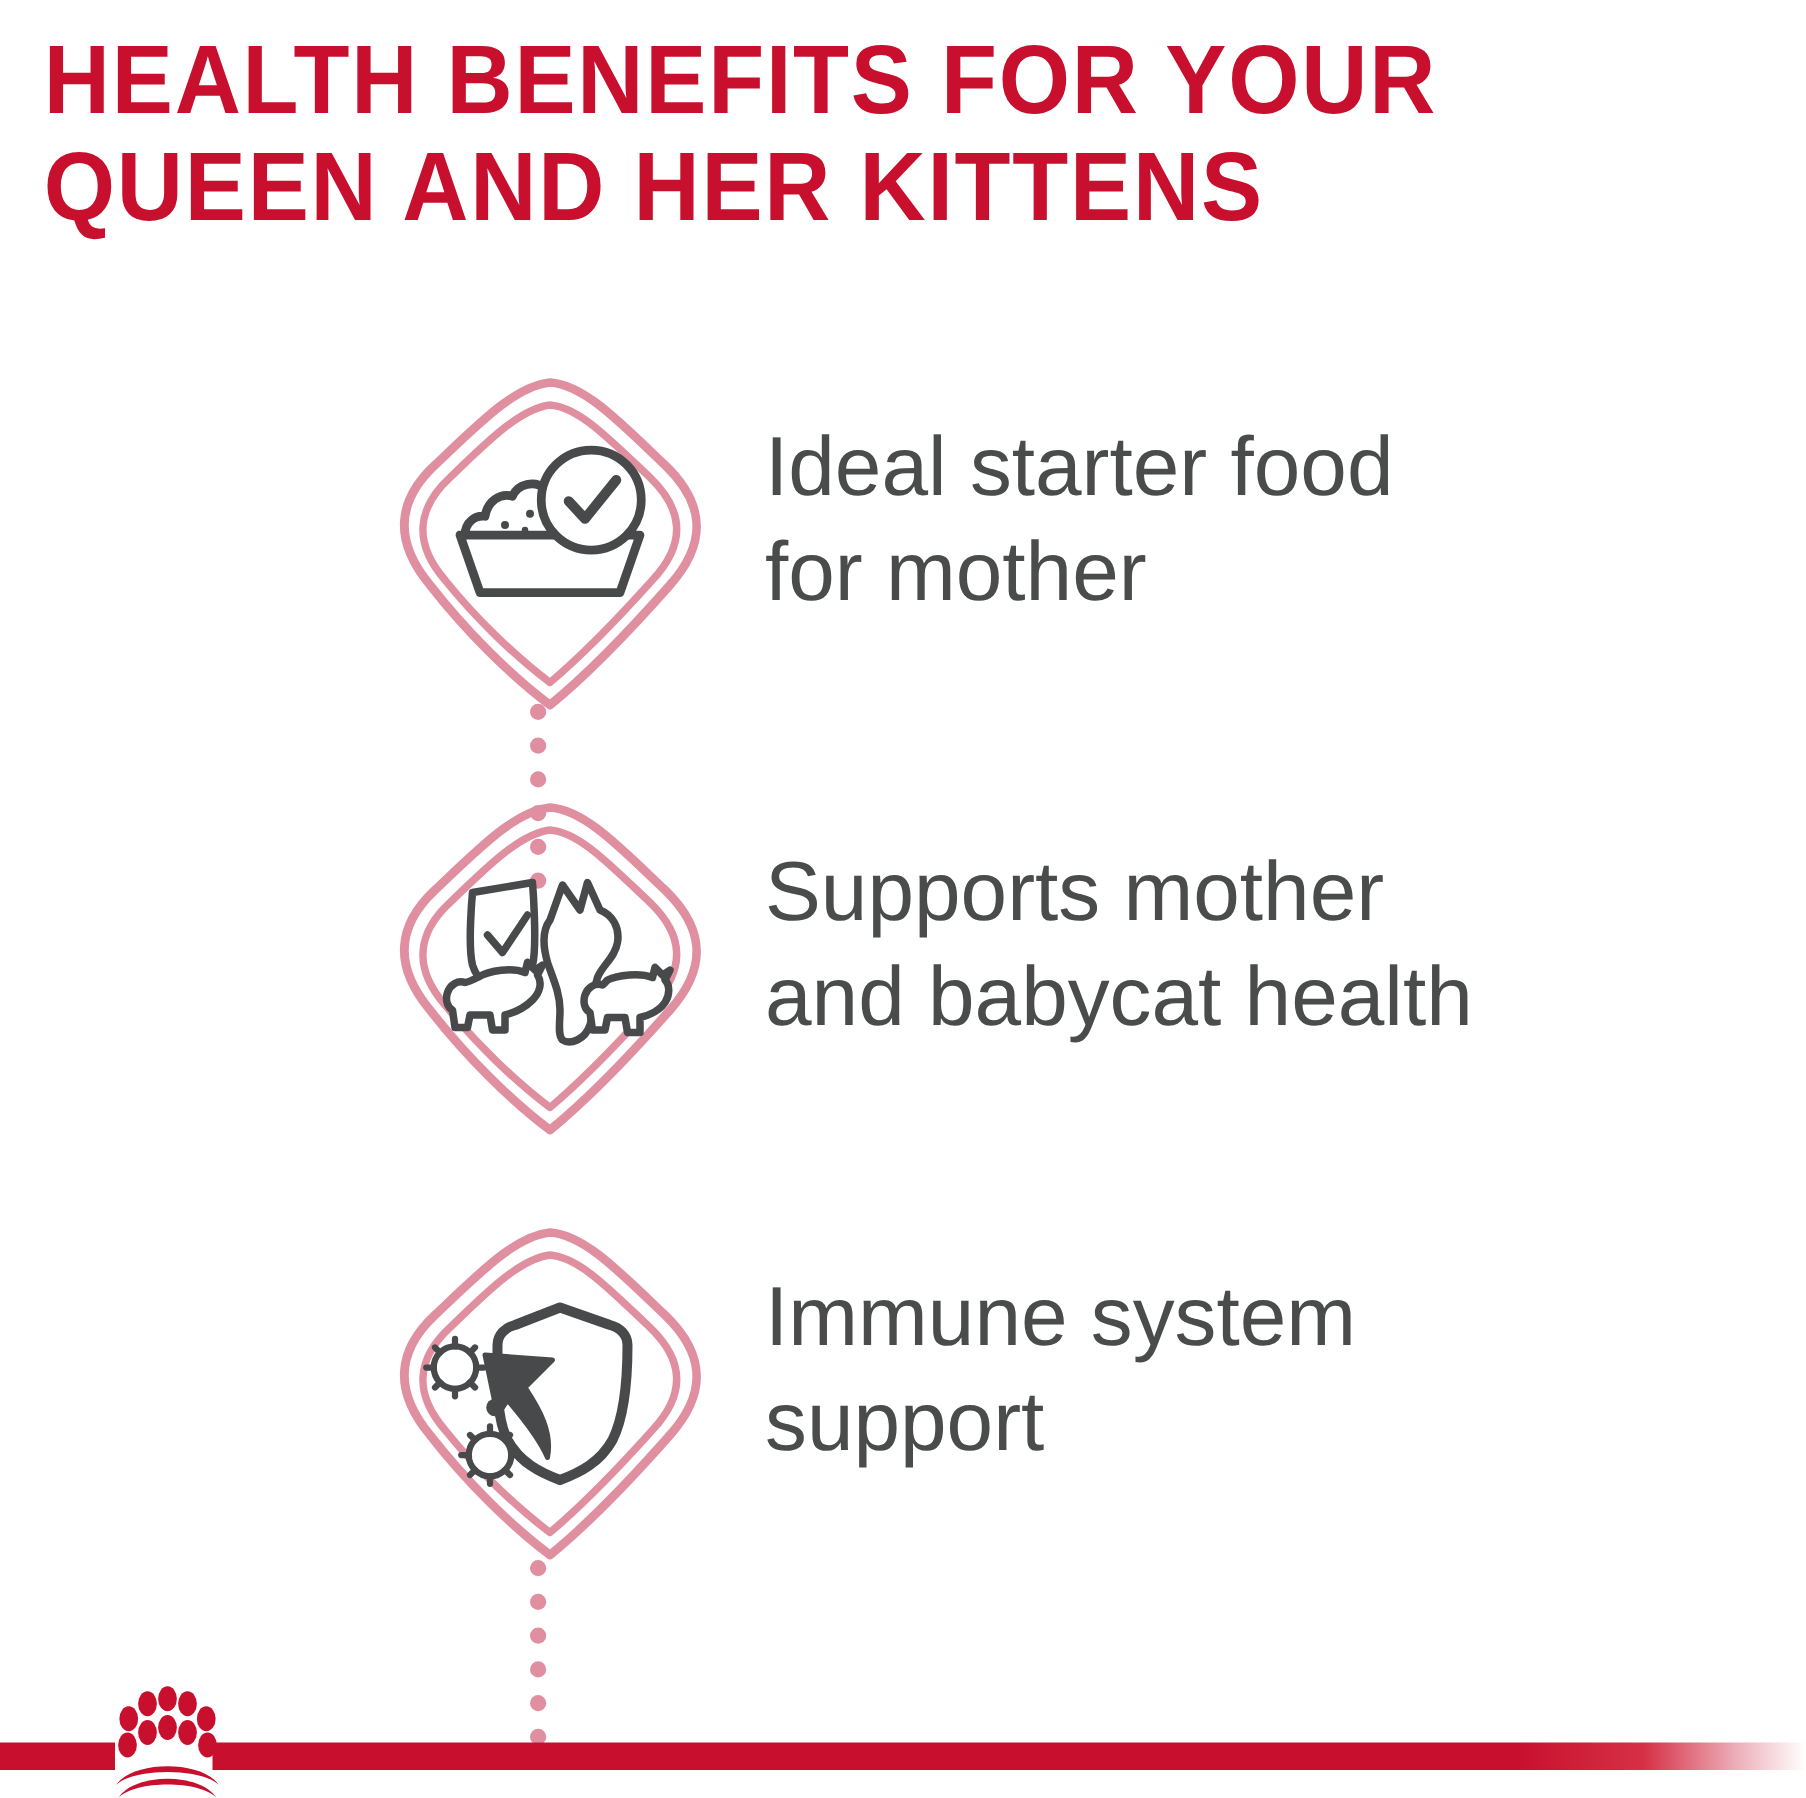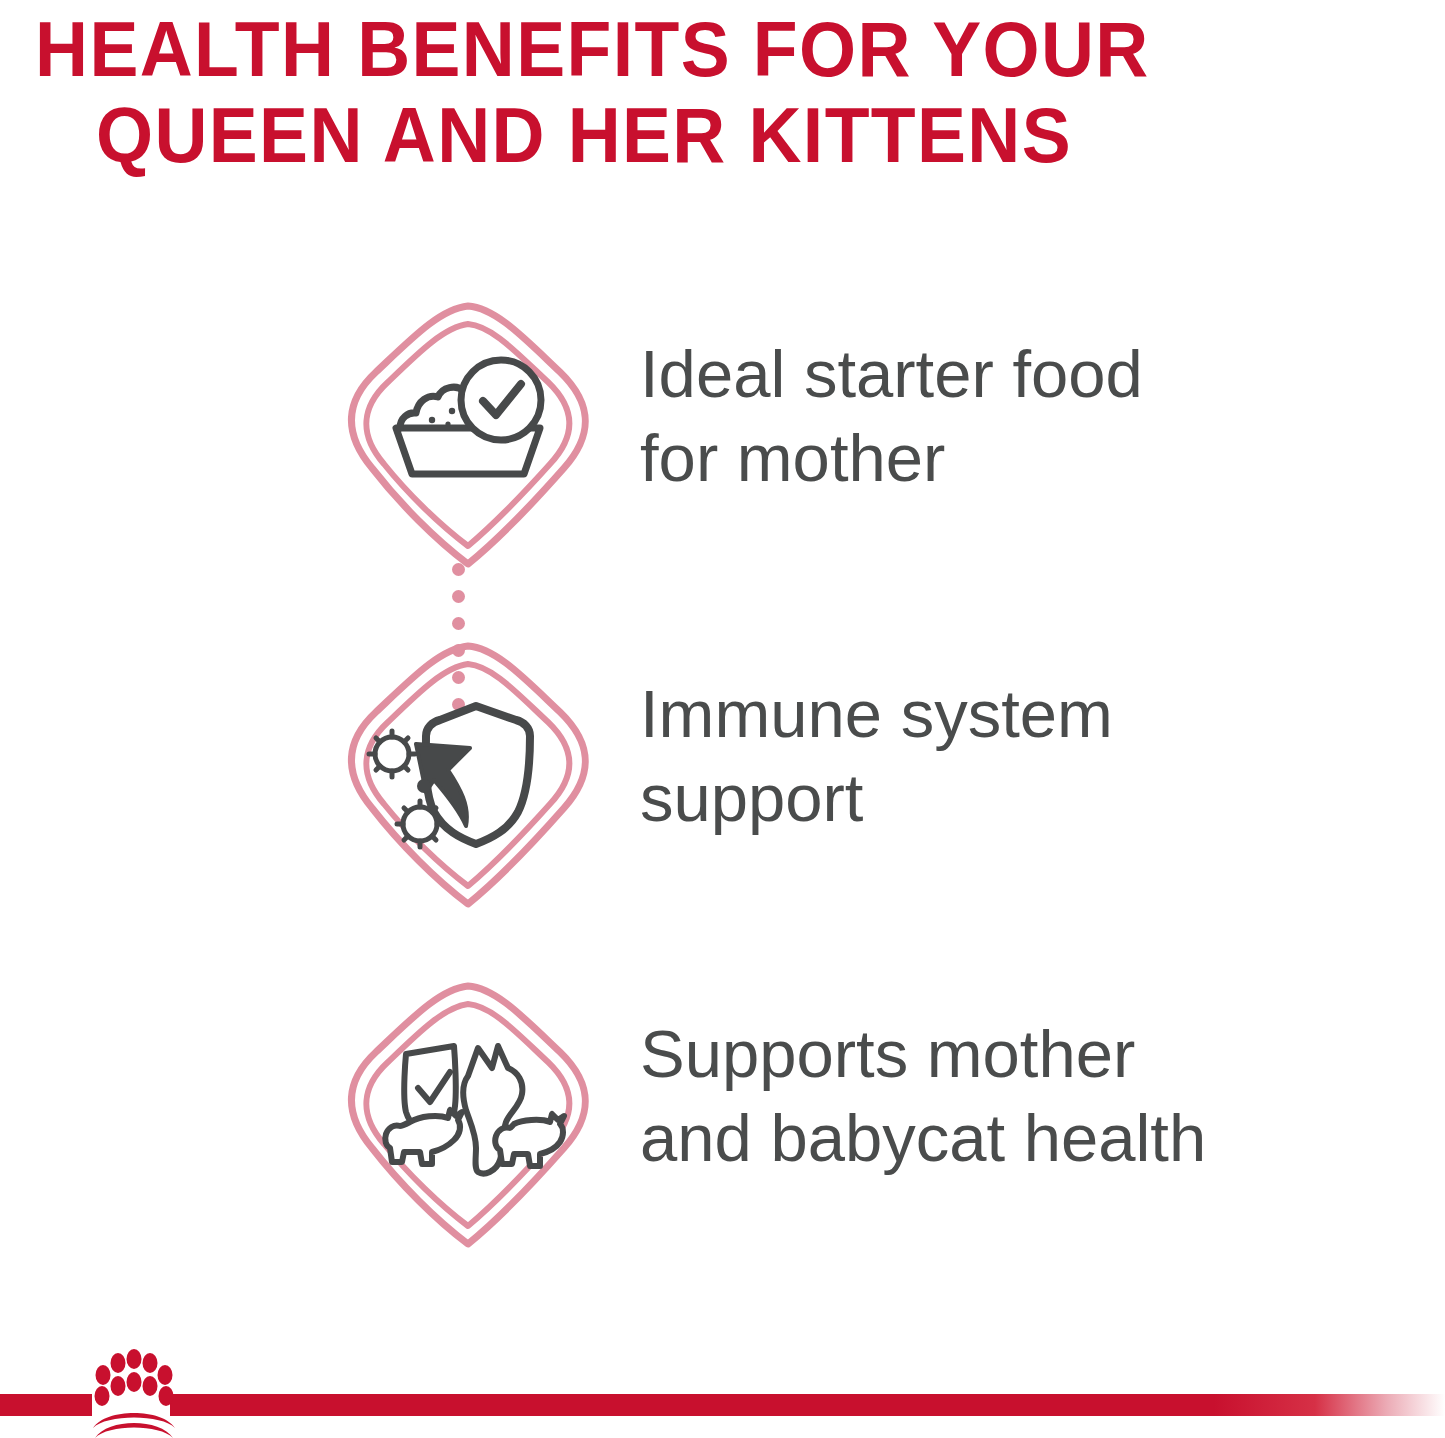--- a/index.html
+++ b/index.html
@@ -12,44 +12,43 @@
     height: 1438px;
     position: relative;
     overflow: hidden;
     font-family: "Liberation Sans", sans-serif;
     -webkit-font-smoothing: antialiased;
   }
 
   
   .title-block {
     position: absolute;
-    top: 6px;
+    top: 20px;
     left: 0;
     width: 1168px;
-    text-align: center;
+    text-align: left;
   }
   .title-line {
     display: block;
     color: #C8102E;
     font-family: "Liberation Sans Narrow", "Liberation Sans", sans-serif;
     font-weight: bold;
     font-size: 78px;
     line-height: 86px;
     letter-spacing: 1.5px;
     white-space: nowrap;
     transform: scaleX(0.94);
   }
 
   
   .benefits {
     position: absolute;
     top: 296px;
     left: 0;
     width: 1355px;
-    margin-left: 28px;
   }
   .benefit-row {
     position: relative;
     height: 340px;
   }
   .icon-wrap {
     position: absolute;
     left: 300px;
     top: 0;
     width: 280px;
@@ -175,20 +174,76 @@
       <div class="dot"></div>
     </div>
   </div>
 
   <div class="benefit-row">
     <div class="icon-wrap">
       <svg width="280" height="280" viewBox="0 0 280 280" aria-hidden="true">
         <path d="M140 10 C168 12 196 42 232 76 C262 105 268 136 236 172 C206 206 172 242 140 268 C108 244 72 208 44 172 C14 136 18 104 48 76 C84 42 112 13 140 10 Z" fill="none" stroke="#e08fa0" stroke-width="7" stroke-linejoin="round" stroke-linecap="round"></path>
         <path d="M140 28 C164 30 188 56 220 86 C246 111 250 138 222 168 C196 197 166 228 140 250 C112 229 80 198 56 168 C30 138 34 110 60 86 C90 57 116 31 140 28 Z" fill="none" stroke="#e08fa0" stroke-width="6" stroke-linejoin="round" stroke-linecap="round"></path>
 
+        <g fill="#ffffff" stroke="#47494a" stroke-width="6" stroke-linejoin="round" stroke-linecap="round">
+
+          <path d="M80 78 L128 70 L128 70 C128 70 132 120 128 136 C124 150 110 158 104 160 C98 158 84 150 80 136 C76 120 80 78 80 78 Z" transform="translate(-2,0)"></path>
+        </g>
+        <path d="M90 112 L102 126 L122 96" fill="none" stroke="#47494a" stroke-width="6" stroke-linecap="round" stroke-linejoin="round"></path>
+
+        <g fill="#ffffff" stroke="#47494a" stroke-width="6" stroke-linejoin="round" stroke-linecap="round">
+          <path d="M140 100 L150 72 L164 92 L170 70 L180 92
+                   C190 96 196 106 194 118
+                   C192 130 182 136 178 146
+                   C174 158 176 172 172 184
+                   C168 196 156 200 150 196
+                   C146 192 148 182 148 172
+                   C148 158 142 146 138 134
+                   C134 120 134 108 140 100 Z"></path>
+        </g>
+
+        <g fill="#ffffff" stroke="#47494a" stroke-width="6" stroke-linejoin="round" stroke-linecap="round">
+          <path d="M72 150 C66 148 60 152 58 158 C56 164 58 170 62 172
+                   L64 186 L74 186 L76 176 L92 176 L94 188 L104 188 L104 176
+                   C112 174 120 170 126 164
+                   C132 158 134 150 130 144
+                   L134 136 L128 140 L122 134 L120 142
+                   C110 138 92 140 82 146 C78 148 74 150 72 150 Z"></path>
+        </g>
+
+        <g fill="#ffffff" stroke="#47494a" stroke-width="6" stroke-linejoin="round" stroke-linecap="round">
+          <path d="M182 152 C176 150 170 154 168 160 C166 166 168 172 172 174
+                   L174 188 L184 188 L186 178 L200 178 L202 190 L212 190 L212 178
+                   C220 176 228 172 232 166
+                   C236 160 236 152 232 148
+                   L236 140 L230 144 L224 138 L222 146
+                   C212 142 194 144 186 148 C184 150 183 152 182 152 Z"></path>
+        </g>
+      </svg>
+    </div>
+    <div class="benefit-text">
+      <span class="tl">Supports mother</span>
+      <span class="tl">and babycat health</span>
+    </div>
+    <div class="connector conn-2">
+      <div class="dot"></div>
+      <div class="dot"></div>
+      <div class="dot"></div>
+      <div class="dot"></div>
+      <div class="dot"></div>
+      <div class="dot"></div>
+    </div>
+  </div>
+
+  <div class="benefit-row">
+    <div class="icon-wrap">
+      <svg width="280" height="280" viewBox="0 0 280 280" aria-hidden="true">
+        <path d="M140 10 C168 12 196 42 232 76 C262 105 268 136 236 172 C206 206 172 242 140 268 C108 244 72 208 44 172 C14 136 18 104 48 76 C84 42 112 13 140 10 Z" fill="none" stroke="#e08fa0" stroke-width="7" stroke-linejoin="round" stroke-linecap="round"></path>
+        <path d="M140 28 C164 30 188 56 220 86 C246 111 250 138 222 168 C196 197 166 228 140 250 C112 229 80 198 56 168 C30 138 34 110 60 86 C90 57 116 31 140 28 Z" fill="none" stroke="#e08fa0" stroke-width="6" stroke-linejoin="round" stroke-linecap="round"></path>
+
         <path d="M98 100 C98 92 104 86 112 84 L148 70 L188 84 C196 86 202 92 202 100
                  C202 124 200 156 190 176 C180 194 164 202 148 208
                  C132 202 116 194 106 176 C96 156 98 124 98 100 Z" fill="#ffffff" stroke="#47494a" stroke-width="8" stroke-linejoin="round" stroke-linecap="round"></path>
 
         <path d="M88 108 L142 112 L120 134 C132 152 142 170 138 190
                  C132 176 118 158 106 144 L98 156 Z" fill="#47494a" stroke="#47494a" stroke-width="4" stroke-linejoin="round"></path>
 
         <g stroke="#47494a" stroke-width="5" stroke-linecap="round" fill="none">
           <circle cx="64" cy="118" r="17" fill="#ffffff"></circle>
           <line x1="64" y1="95" x2="64" y2="101"></line>
@@ -215,76 +270,20 @@
           <line x1="80" y1="200" x2="76" y2="204"></line>
         </g>
       </svg>
     </div>
     <div class="benefit-text">
       <span class="tl">Immune system</span>
       <span class="tl">support</span>
     </div>
   </div>
 
-  <div class="benefit-row">
-    <div class="icon-wrap">
-      <svg width="280" height="280" viewBox="0 0 280 280" aria-hidden="true">
-        <path d="M140 10 C168 12 196 42 232 76 C262 105 268 136 236 172 C206 206 172 242 140 268 C108 244 72 208 44 172 C14 136 18 104 48 76 C84 42 112 13 140 10 Z" fill="none" stroke="#e08fa0" stroke-width="7" stroke-linejoin="round" stroke-linecap="round"></path>
-        <path d="M140 28 C164 30 188 56 220 86 C246 111 250 138 222 168 C196 197 166 228 140 250 C112 229 80 198 56 168 C30 138 34 110 60 86 C90 57 116 31 140 28 Z" fill="none" stroke="#e08fa0" stroke-width="6" stroke-linejoin="round" stroke-linecap="round"></path>
-
-        <g fill="#ffffff" stroke="#47494a" stroke-width="6" stroke-linejoin="round" stroke-linecap="round">
-
-          <path d="M80 78 L128 70 L128 70 C128 70 132 120 128 136 C124 150 110 158 104 160 C98 158 84 150 80 136 C76 120 80 78 80 78 Z" transform="translate(-2,0)"></path>
-        </g>
-        <path d="M90 112 L102 126 L122 96" fill="none" stroke="#47494a" stroke-width="6" stroke-linecap="round" stroke-linejoin="round"></path>
-
-        <g fill="#ffffff" stroke="#47494a" stroke-width="6" stroke-linejoin="round" stroke-linecap="round">
-          <path d="M140 100 L150 72 L164 92 L170 70 L180 92
-                   C190 96 196 106 194 118
-                   C192 130 182 136 178 146
-                   C174 158 176 172 172 184
-                   C168 196 156 200 150 196
-                   C146 192 148 182 148 172
-                   C148 158 142 146 138 134
-                   C134 120 134 108 140 100 Z"></path>
-        </g>
-
-        <g fill="#ffffff" stroke="#47494a" stroke-width="6" stroke-linejoin="round" stroke-linecap="round">
-          <path d="M72 150 C66 148 60 152 58 158 C56 164 58 170 62 172
-                   L64 186 L74 186 L76 176 L92 176 L94 188 L104 188 L104 176
-                   C112 174 120 170 126 164
-                   C132 158 134 150 130 144
-                   L134 136 L128 140 L122 134 L120 142
-                   C110 138 92 140 82 146 C78 148 74 150 72 150 Z"></path>
-        </g>
-
-        <g fill="#ffffff" stroke="#47494a" stroke-width="6" stroke-linejoin="round" stroke-linecap="round">
-          <path d="M182 152 C176 150 170 154 168 160 C166 166 168 172 172 174
-                   L174 188 L184 188 L186 178 L200 178 L202 190 L212 190 L212 178
-                   C220 176 228 172 232 166
-                   C236 160 236 152 232 148
-                   L236 140 L230 144 L224 138 L222 146
-                   C212 142 194 144 186 148 C184 150 183 152 182 152 Z"></path>
-        </g>
-      </svg>
-    </div>
-    <div class="benefit-text">
-      <span class="tl">Supports mother</span>
-      <span class="tl">and babycat health</span>
-    </div>
-    <div class="connector conn-2">
-      <div class="dot"></div>
-      <div class="dot"></div>
-      <div class="dot"></div>
-      <div class="dot"></div>
-      <div class="dot"></div>
-      <div class="dot"></div>
-    </div>
-  </div>
-
 </div>
 
 <div class="footer">
   <div class="footer-bar"></div>
   <div class="footer-notch"></div>
   <div class="crown">
     <svg width="92" height="94" viewBox="0 0 92 94" aria-hidden="true">
       <g fill="#C8102E">
 
         <ellipse cx="46" cy="15" rx="7.5" ry="10"></ellipse>

